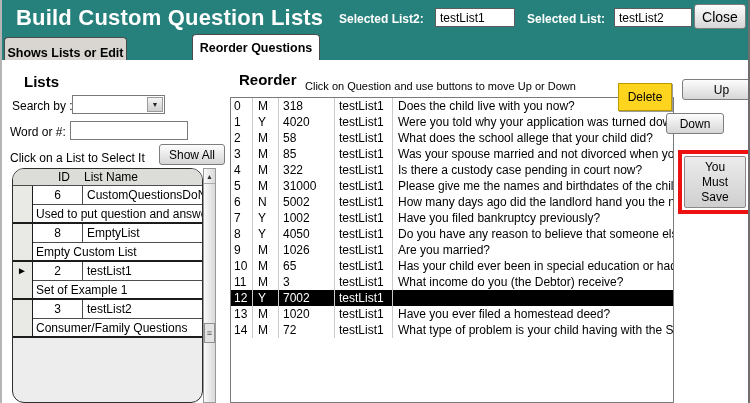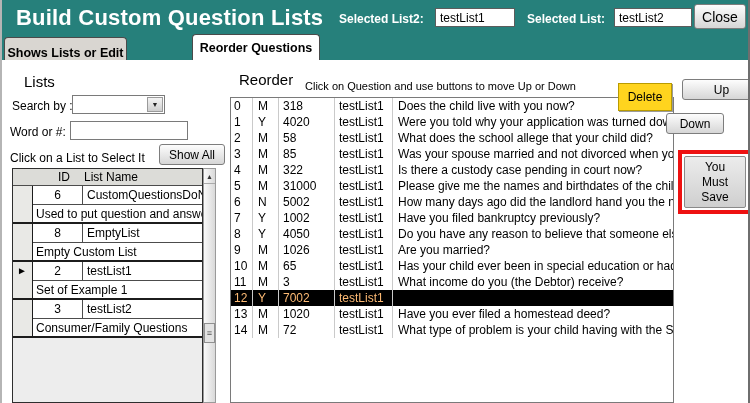--- a/index.html
+++ b/index.html
@@ -30,21 +30,21 @@
   
   .tab {
     position:absolute; top:37px; height:30px; background:#d9d6d1;
     border:1px solid #4a4a4a; border-bottom:none; border-radius:4px 4px 0 0;
     display:flex; align-items:center; justify-content:center;
     font-size:12.5px; font-weight:bold; z-index:1; white-space:nowrap;
   }
   .tab.active { top:34px; height:26px; background:#ffffff; z-index:3; }
   
   .content { position:absolute; left:0; top:60px; width:750px; height:343px; background:#ffffff; z-index:2; }
-  .sec-heading { position:absolute; font-size:15px; font-weight:normal; }
+  .sec-heading { position:absolute; font-size:15px; font-weight:bold; }
   .small-label { position:absolute; font-size:12px; white-space:nowrap; }
   .field {
     position:absolute; height:19px; border:1px solid #7a7a7a; background:#fff;
     font-family:"Liberation Sans",sans-serif; font-size:12px; padding:1px 3px;
   }
   .combo { position:absolute; height:19px; border:1px solid #7a7a7a; background:#fff; }
   .combo-btn {
     position:absolute; right:1px; top:1px; width:16px; height:15px;
     background:linear-gradient(#f4f4f4,#cfcfcf); border:1px solid #9a9a9a;
     display:flex; align-items:center; justify-content:center; font-size:7px; color:#222;
@@ -81,21 +81,21 @@
   .delete-btn {
     position:absolute; left:616px; top:83px; width:54px; height:28px; z-index:4;
     background:#ffd41e; border:1px solid #b99b00; box-shadow:1px 1px 0 #9b9b9b;
     display:flex; align-items:center; justify-content:center; font-size:12px;
   }
   .q-list {
     position:absolute; left:228px; top:97px; width:444px; height:306px;
     border:1px solid #7a7a7a; background:#fff; overflow:hidden;
   }
   .q-row { display:flex; height:16px; font-size:12px; align-items:center; white-space:nowrap; }
-  .q-row.selected { background:#000; color:#fdba74; }
+  .q-row.selected { background:#000; color:#ffffff; }
   .q-c { overflow:hidden; align-self:stretch; display:flex; align-items:center; }
   .q-pos { width:22px; padding-left:3px; border-right:1px solid #cacaca; }
   .q-flag { width:26px; padding-left:5px; border-right:1px solid #cacaca; }
   .q-num { width:56px; padding-left:4px; border-right:1px solid #cacaca; }
   .q-lst { width:58px; padding-left:4px; border-right:1px solid #cacaca; }
   .q-txt { flex:1; padding-left:5px; }
   .up-btn { position:absolute; left:680px; top:79px; width:79px; height:21px; }
   .down-btn { position:absolute; left:664px; top:113px; width:58px; height:21px; }
   .save-wrap {
     position:absolute; left:676px; top:150px; width:74px; height:64px;
@@ -135,21 +135,21 @@
       <span style="font-size:12px; padding-left:3px;"></span>
       <span class="combo-btn">▼</span>
     </div>
 
     <div class="small-label" style="left:8px; top:65px;">Word or #:</div>
     <input class="field" style="left: 68px; top: 61px; width: 118px;" value="">
 
     <div class="small-label" style="left:8px; top:91px;">Click on a List to Select It</div>
     <div class="btn showall-btn" style="top:84px;">Show All</div>
 
-    <div class="l-table" style="top:108px;">
+    <div class="l-table" style="top:108px;border-radius:12px;">
       <div class="l-head">
         <div class="h-id">ID</div>
         <div class="h-name">List Name</div>
       </div>
       <div>
           <div class="l-item">
             <div class="l-sel"></div>
             <div class="l-right">
               <div class="l-r1">
                 <div class="l-id">6</div>

